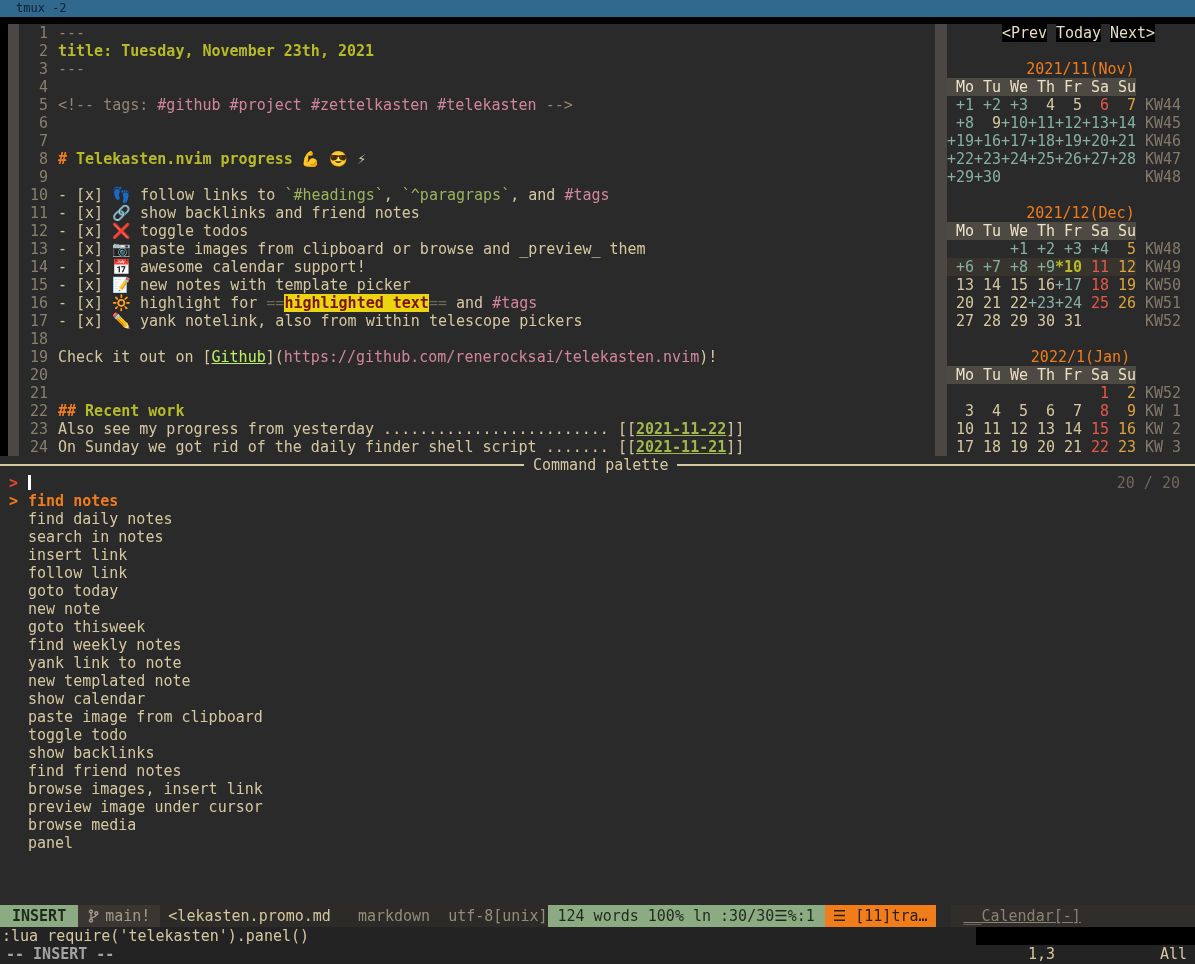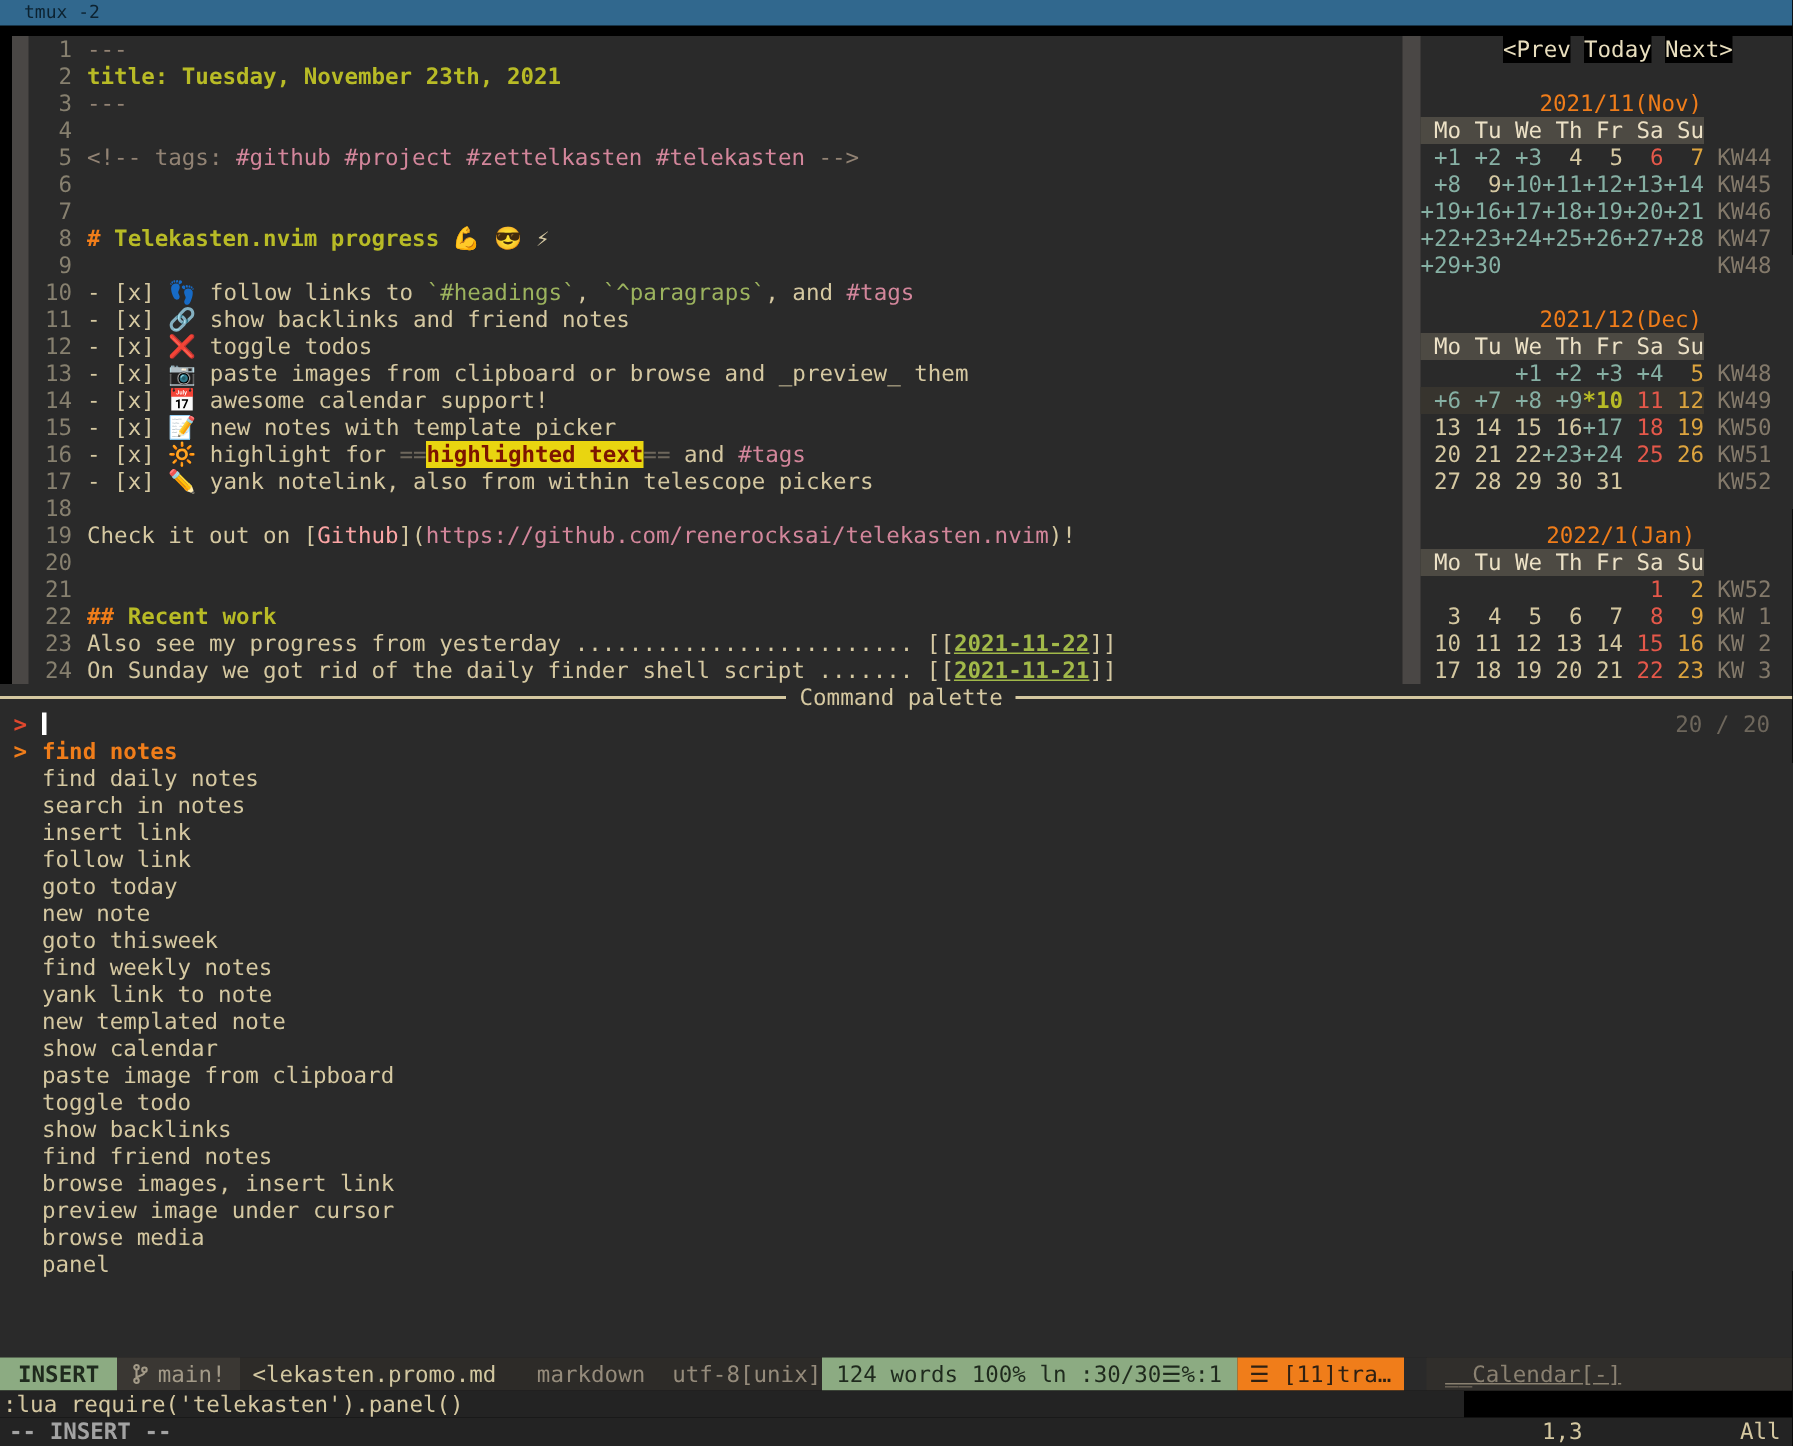--- a/index.html
+++ b/index.html
@@ -20,21 +20,21 @@
   .lnum{display:inline-block;width:29px;margin-right:10px;text-align:right;color:#87806f;}
   .c-body{color:#d5c8a1;}
   .c-com{color:#928374;}
   .c-title{color:#b8bb26;font-weight:bold;}
   .c-hmark{color:#f07d1a;font-weight:bold;}
   .c-htext{color:#b8bb26;font-weight:bold;}
   .c-tag{color:#d3869b;}
   .c-code{color:#9cb35e;}
   .c-link{color:#a2b949;font-weight:bold;text-decoration:underline;margin-top:32px;}
   .c-url{color:#d3869b;}
-  .c-gh{color:#fca5a5;}
+  .c-gh{color:#bef264;text-decoration:underline;}
   .c-dim{color:#6e675c;}
   .c-hl{background:#e9d510;color:#7c1500;font-weight:bold;}
   .c-emoji{color:#d5c8a1;}
   
   .calendar{position:absolute;left:947px;top:0;width:248px;height:432px;}
   .cal-row{height:18px;white-space:pre;display:flex;}
   .cal-buttons{padding-left:55px;display:flex;gap:9px;}
   .cal-btn{background:#000000;color:#e8debe;width:45px;text-align:right;display:inline-block;}
   .cal-title{width:234px;text-align:center;color:#f07d1a;display:block;margin-left:19px;}
   .cal-cells{display:flex;width:189px;}

